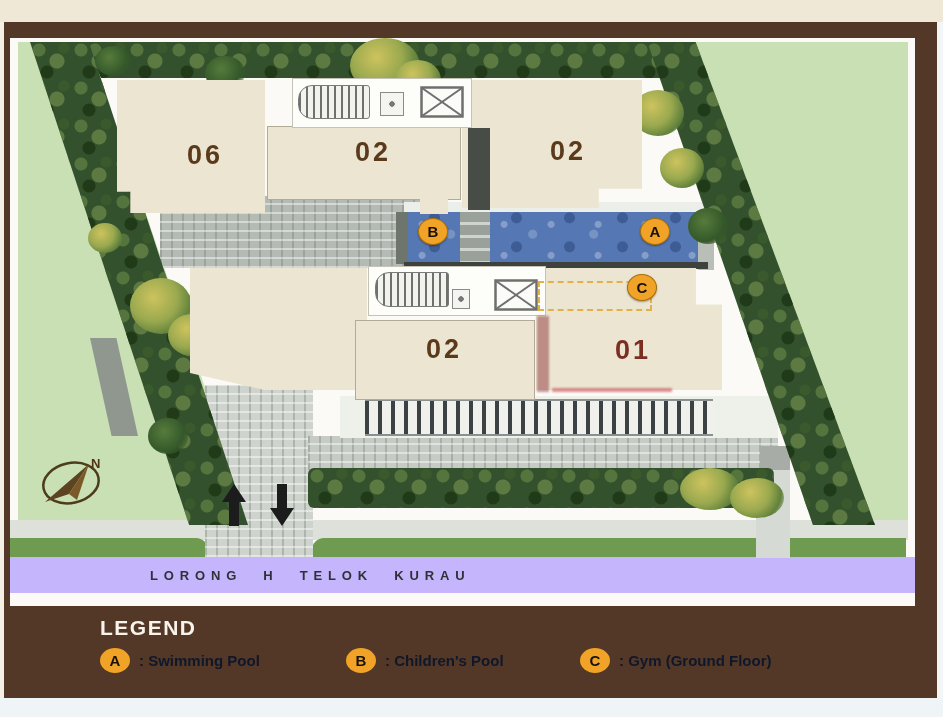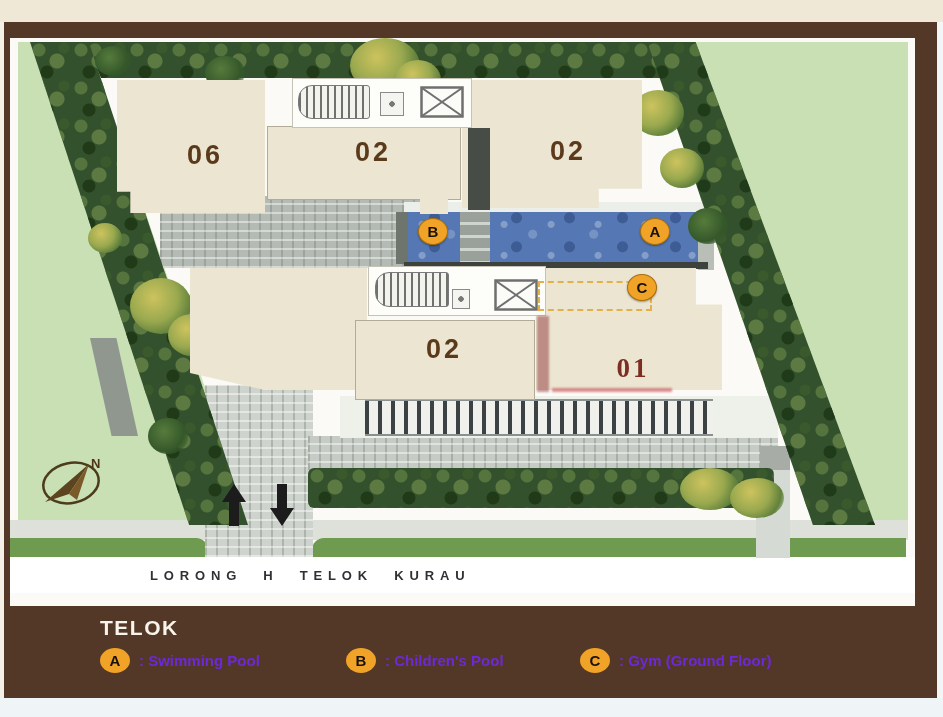--- a/index.html
+++ b/index.html
@@ -22,21 +22,21 @@
      background-size:42px 38px;}
   .tb{border-radius:50%;background:radial-gradient(circle at 38% 35%, #cdc35e, #9aa94f 45%, #61813c 72%, rgba(50,80,35,0) 95%);filter:blur(.4px);}
   .tb.dark{background:radial-gradient(circle at 40% 38%, #567b3c, #35582a 60%, rgba(30,56,23,0) 92%);}
 
   .pavers{background-color:#ced4cd;background-image:
      repeating-linear-gradient(0deg, rgba(255,255,255,.45) 0 2px, transparent 2px 9px),
      repeating-linear-gradient(90deg, rgba(110,120,110,.35) 0 2px, transparent 2px 11px);}
   .pavers.dark{background-color:#b4bbb4;}
   .sidewalk{background:#dee1da;}
   .verge{background:#6f9b50;}
-  .road{background:#ffffff;display:flex;align-items:center;}
+  .road{background:#c4b5fd;display:flex;align-items:center;}
   .road-label{position:static!important;margin-left:140px;font-size:13px;font-weight:bold;
      color:#2e3236;letter-spacing:.45em;word-spacing:.9em;white-space:nowrap;}
 
   .bld{background:#ece5d2;}
   .bld.bordered{border:1px solid #b3ab97;}
   .unit-label{width:80px;height:34px;text-align:center;font-size:27px;font-weight:bold;
      color:#5b3a1b;letter-spacing:3px;line-height:34px;}
   .unit-label.maroon{color:#7b2f23;}
 
   .core{background:#fdfdfa;border:1px solid #c5c2b8;}
@@ -57,21 +57,21 @@
 
   .marker{width:30px;height:27px;border-radius:50%;background:#f0a326;border:1px solid #a86f0e;
      display:flex;align-items:center;justify-content:center;font-size:15px;font-weight:bold;
      color:#17110a;box-shadow:0 1px 2px rgba(0,0,0,.35);}
   .gym-dash{border:2px dashed #e3b14a;}
 
   .legend-title{color:#f8f4ec;font-size:21px;font-weight:bold;letter-spacing:1.5px;}
   .legend-item{display:flex;align-items:center;gap:9px;}
   .legend-key{position:static!important;width:30px;height:25px;border-radius:50%;background:#f0a326;
      display:flex;align-items:center;justify-content:center;font-size:15px;font-weight:bold;color:#17110a;}
-  .legend-text{position:static!important;color:#6d28d9;font-size:15px;font-weight:bold;white-space:nowrap;}
+  .legend-text{position:static!important;color:#0f172a;font-size:15px;font-weight:bold;white-space:nowrap;}
 
   .smudge{filter:blur(1.2px);}
 </style>
 </head>
 <body>
 
 <div id="canvas">
 
   <div class="scan-top"></div>
   <div class="frame"></div>
@@ -158,41 +158,41 @@
 
   <div class="gym-dash" style="left:538px;top:281px;width:114px;height:30px;"></div>
 
   <div class="smudge" style="left:537px;top:316px;width:12px;height:76px;background:rgba(130,30,40,.45);"></div>
   <div class="smudge" style="left:552px;top:388px;width:120px;height:4px;background:rgba(190,40,50,.5);"></div>
 
   <div class="unit-label" style="left:165px;top:138px;">06</div>
   <div class="unit-label" style="left:333px;top:135px;">02</div>
   <div class="unit-label" style="left:528px;top:134px;">02</div>
   <div class="unit-label" style="left:404px;top:332px;">02</div>
-  <div class="unit-label maroon" style="left:593px;top:351px;font-family:Liberation Serif, serif;">01</div>
+  <div class="unit-label maroon" style="left:593px;top:333px;">01</div>
 
   <div class="marker" style="left:640px;top:218px;">A</div>
   <div class="marker" style="left:418px;top:218px;">B</div>
   <div class="marker" style="left:627px;top:274px;">C</div>
 
   <svg style="left:33px;top:452px;" width="78" height="62" viewBox="0 0 78 62">
     <ellipse cx="38" cy="31" rx="28" ry="20" fill="none" stroke="#4c3c1c" stroke-width="2.5" transform="rotate(-12 38 31)"></ellipse>
     <polygon points="12,50 56,12 36,42" fill="#5c4420"></polygon>
     <polygon points="36,42 56,12 44,48" fill="#7a5a28"></polygon>
     <text x="58" y="16" font-size="13" font-weight="bold" fill="#4c3414">N</text>
   </svg>
 
   <svg style="left:212px;top:482px;" width="92" height="46" viewBox="0 0 92 46">
     <g fill="#1c1c1c">
       <polygon points="22,2 10,20 17,20 17,44 27,44 27,20 34,20"></polygon>
       <polygon points="70,44 58,26 65,26 65,2 75,2 75,26 82,26"></polygon>
     </g>
   </svg>
 
-  <div class="legend-title" style="left:100px;top:616px;">TELOK</div>
+  <div class="legend-title" style="left:100px;top:616px;">LEGEND</div>
   <div class="legend-item" style="left:100px;top:648px;">
     <span class="legend-key">A</span>
     <span class="legend-text">: Swimming Pool</span>
   </div>
   <div class="legend-item" style="left:346px;top:648px;">
     <span class="legend-key">B</span>
     <span class="legend-text">: Children's Pool</span>
   </div>
   <div class="legend-item" style="left:580px;top:648px;">
     <span class="legend-key">C</span>

